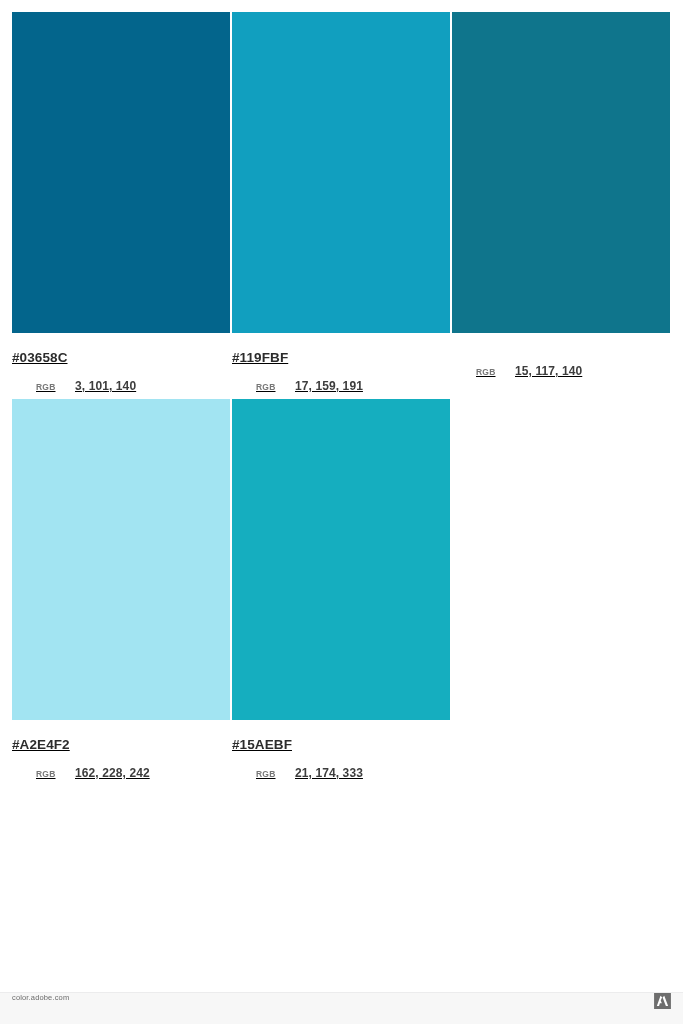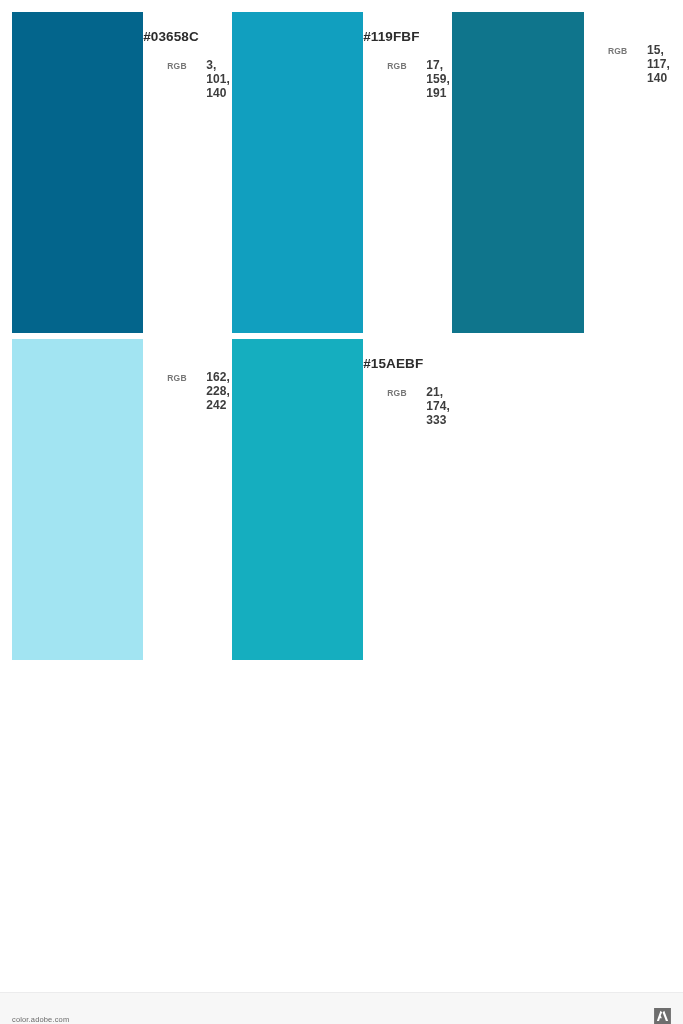--- a/index.html
+++ b/index.html
@@ -33,23 +33,24 @@
     align-items: flex-start;
     gap: 2px;
   }
 
   .swatch-row.row-2 {
     margin-top: 6px;
   }
 
   .swatch-cell {
     display: flex;
-    flex-direction: row;
+    flex-direction: column;
     width: 218px;
     flex: 0 0 218px;
+    text-decoration: underline;
   }
 
   .swatch-chip {
     width: 100%;
     height: 321px;
     display: block;
   }
 
   .swatch-meta {
     padding-top: 18px;
@@ -91,21 +92,21 @@
   #sheet-footer {
     position: absolute;
     left: 0;
     bottom: 0;
     width: 683px;
     height: 32px;
     background: #f7f7f7;
     border-top: 1px solid #ececed;
     box-sizing: border-box;
     display: flex;
-    align-items: flex-end;
+    align-items: flex-start;
     justify-content: space-between;
     padding: 0 12px;
   }
 
   .footer-url {
     font-size: 7.5px;
     color: #6b6b6b;
     letter-spacing: 0.15px;
   }
 
@@ -154,20 +155,21 @@
       </div>
     </div>
 
   </div>
 
   <div class="swatch-row row-2">
 
     <div class="swatch-cell">
       <div class="swatch-chip" style="background:#A2E4F2;"></div>
       <div class="swatch-meta">
+        <div class="swatch-hex">#A2E4F2</div>
         <div class="swatch-rgb-line">
           <span class="rgb-label">RGB</span>
           <span class="rgb-value">162, 228, 242</span>
         </div>
       </div>
     </div>
 
     <div class="swatch-cell">
       <div class="swatch-chip" style="background:#15AEBF;"></div>
       <div class="swatch-meta">

